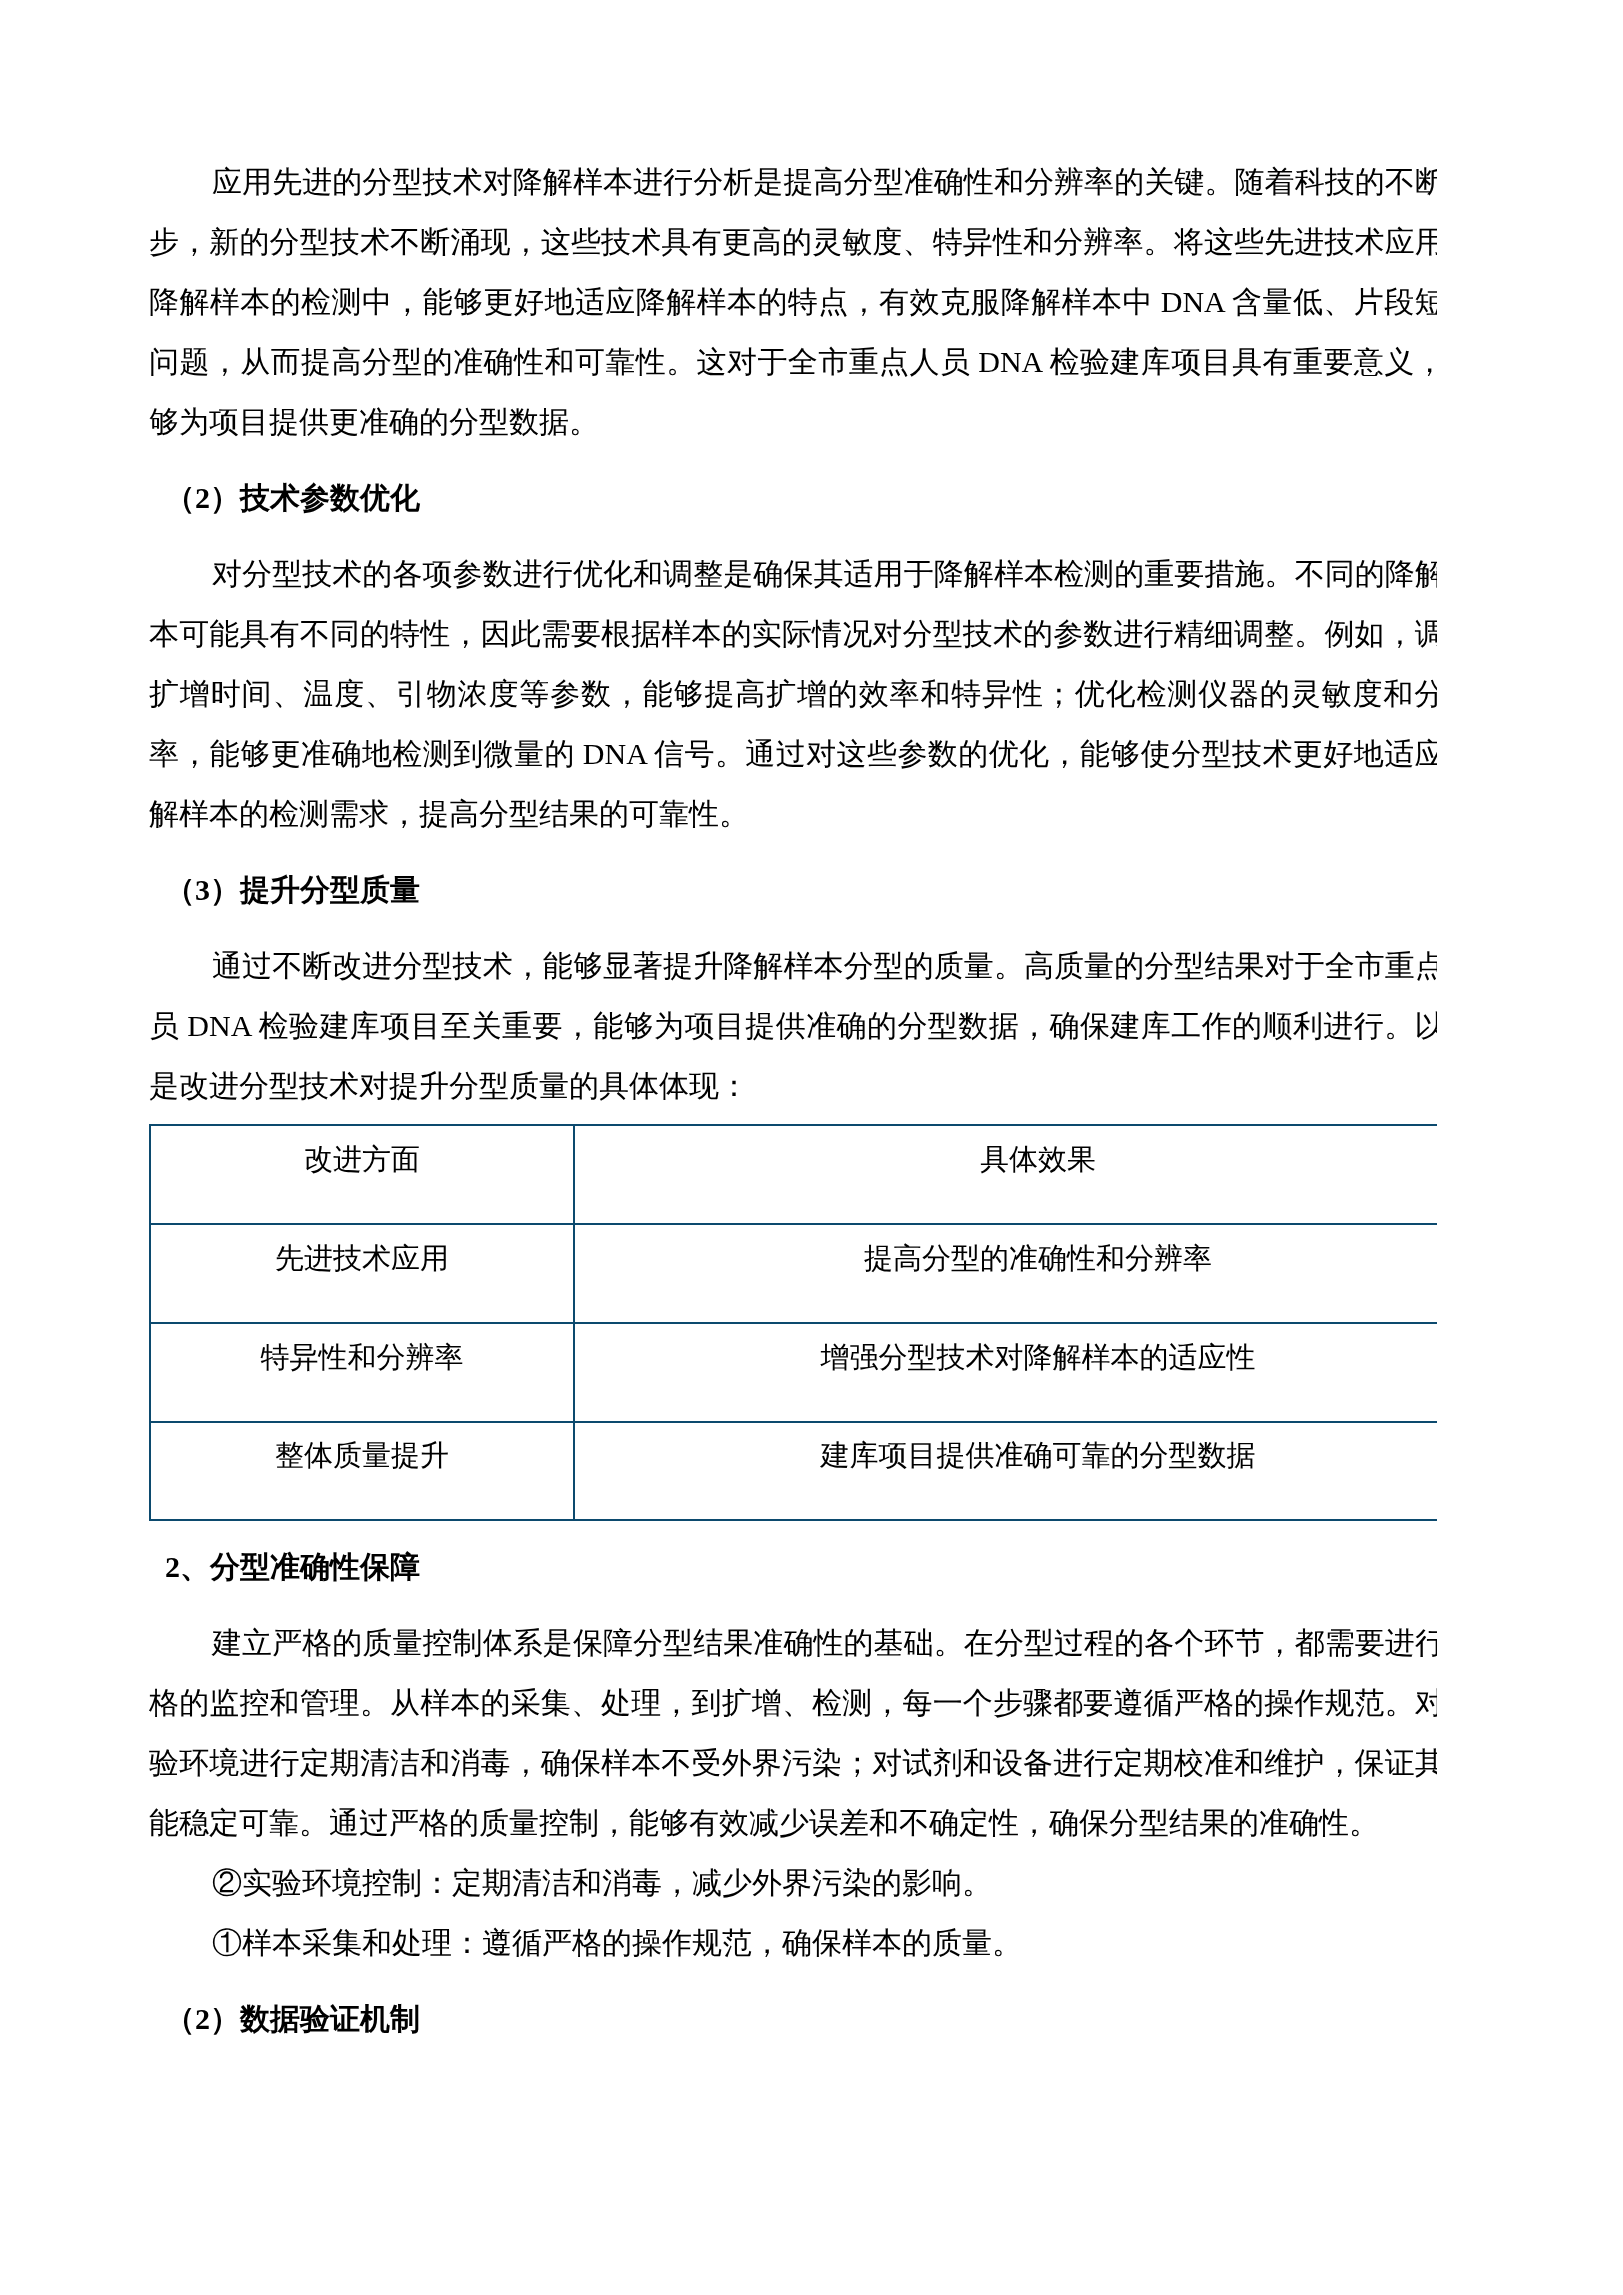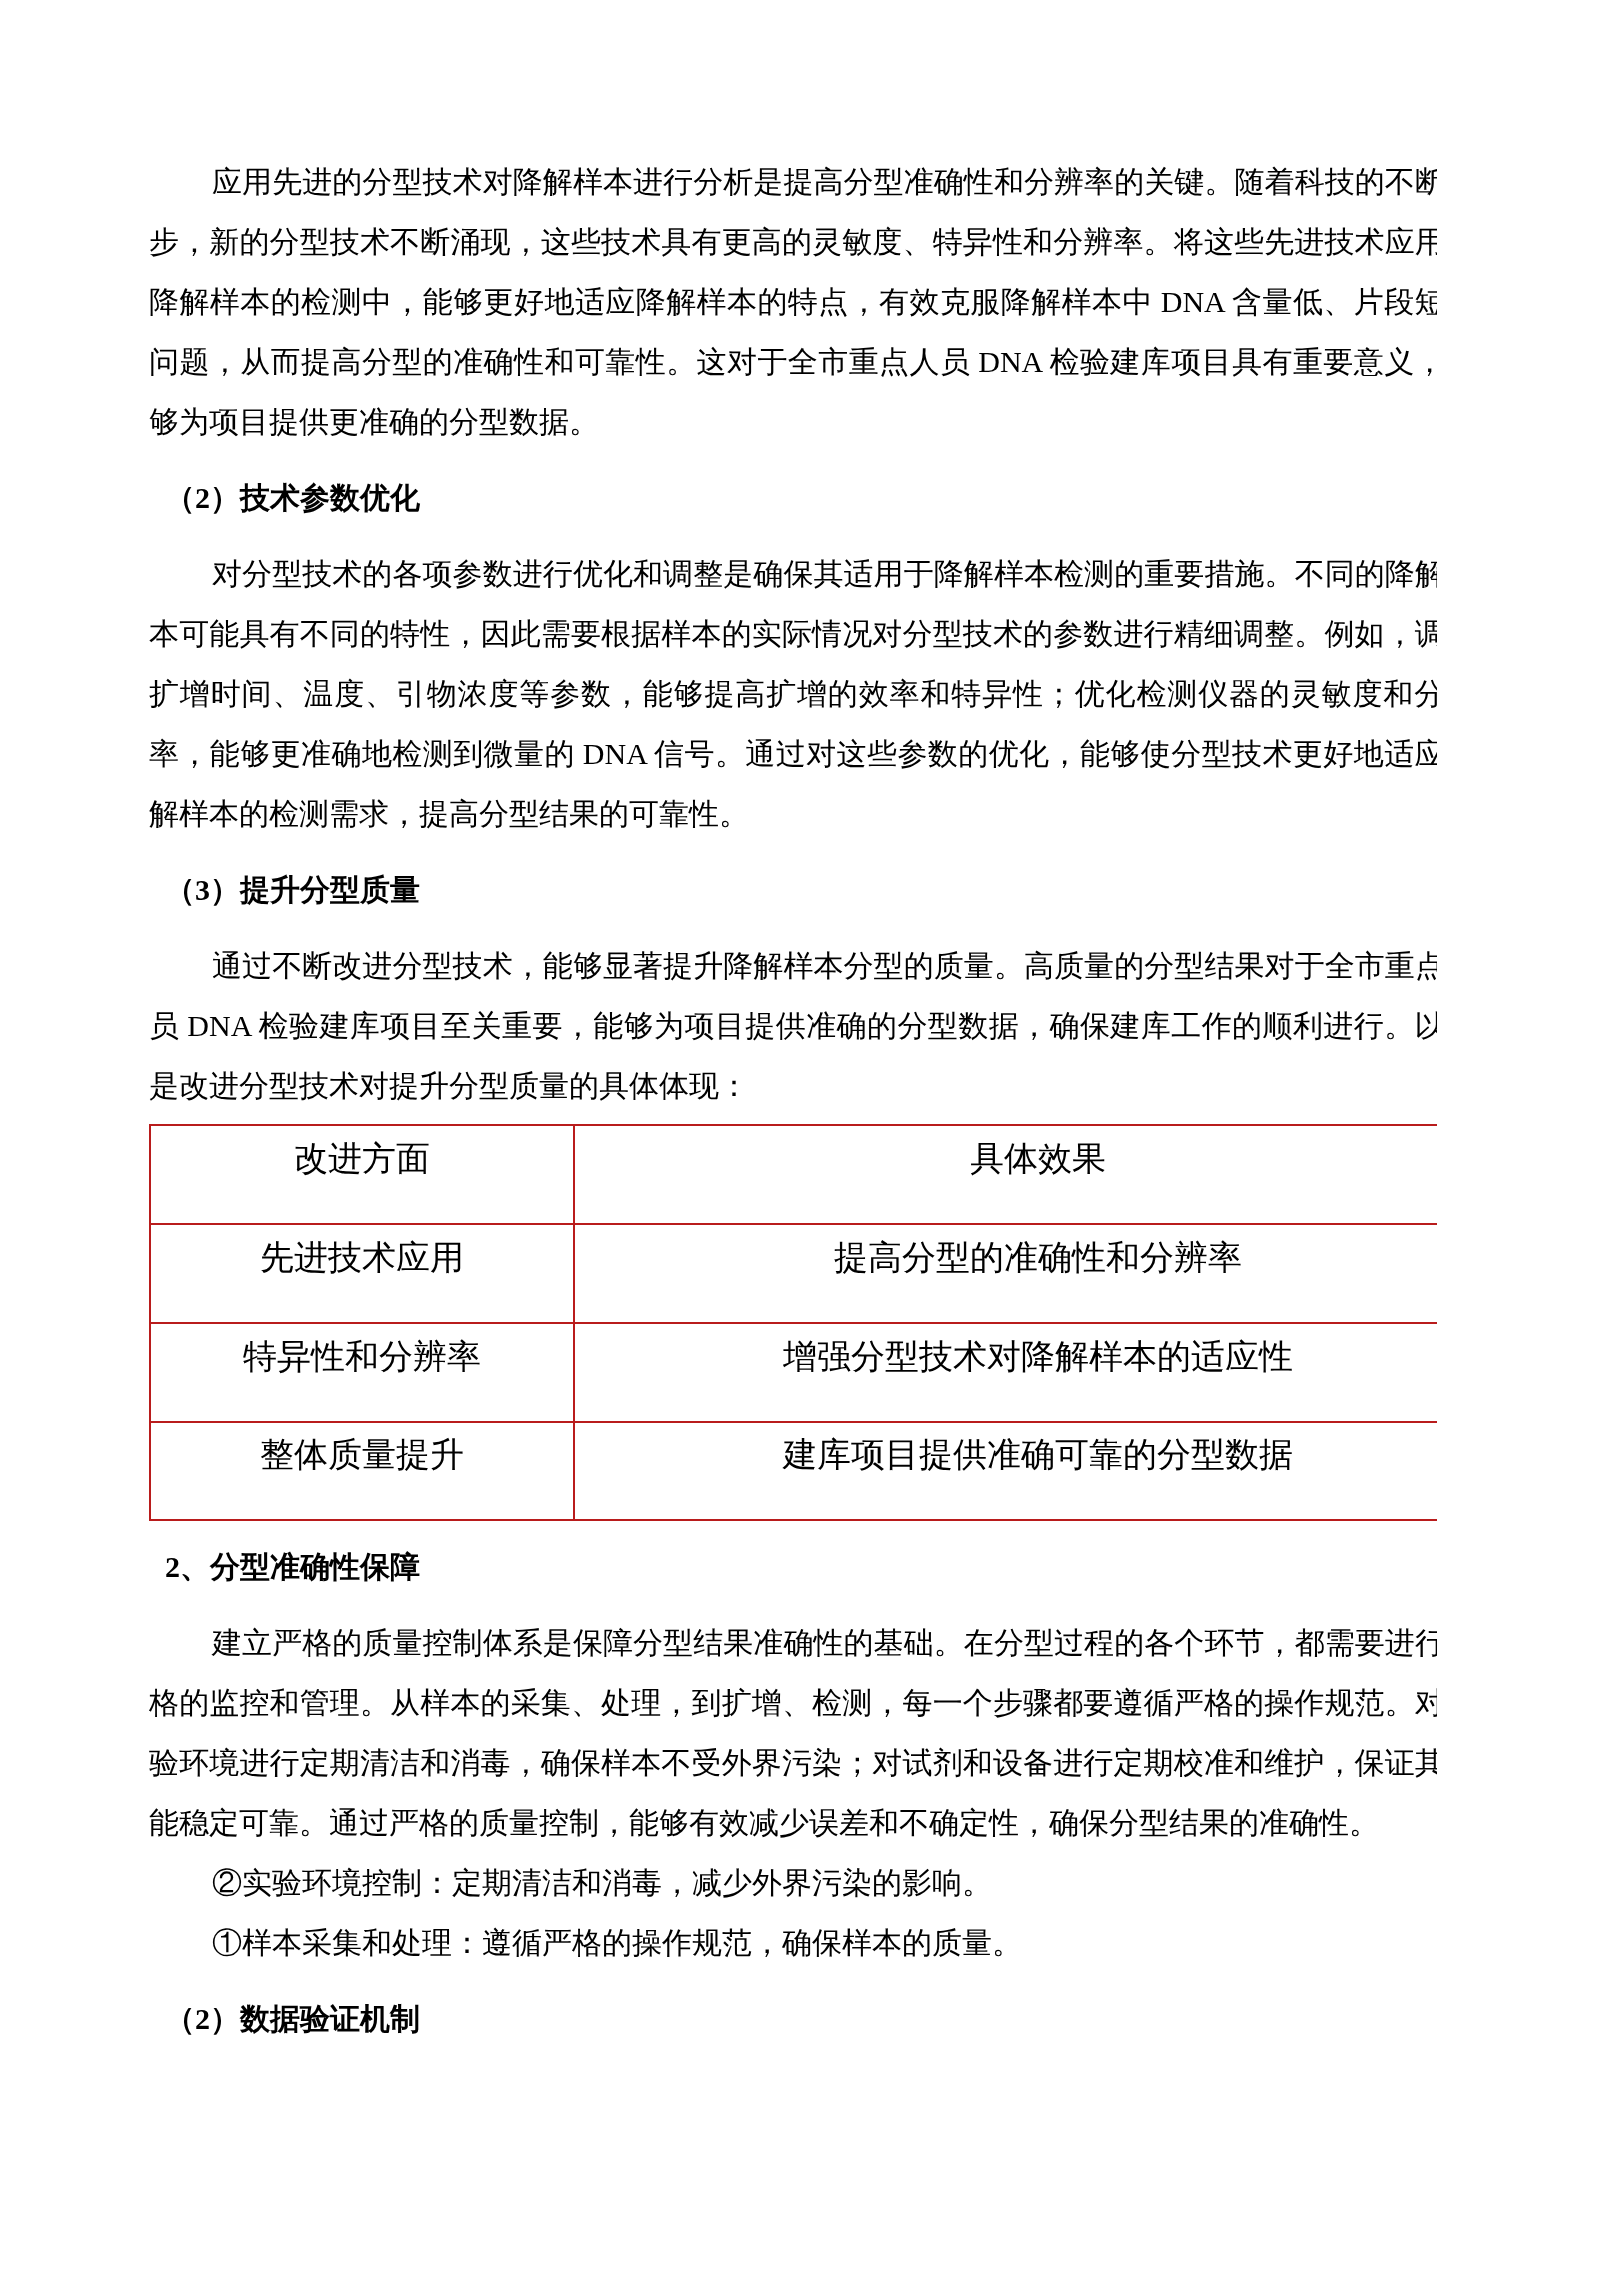--- a/index.html
+++ b/index.html
@@ -53,22 +53,22 @@
     text-align: justify;
     text-justify: inter-ideograph;
   }
   table.data-table {
     border-collapse: collapse;
     width: 1326px;
     margin: 7.9px 0 3.9px 0;
     table-layout: fixed;
   }
   table.data-table td {
-    border: 2px solid #b91c1c;
-    font-size: 34px;
+    border: 2px solid #0c4a6e;
+    font-size: 29px;
     line-height: 58px;
     text-align: center;
     vertical-align: top;
     padding: 3.9px 6.5px 35px 6.5px;
     font-weight: normal;
   }
   table.data-table td.col-a { width: 409px; }
   table.data-table td.col-b { width: 913px; }
 </style>
 </head>

